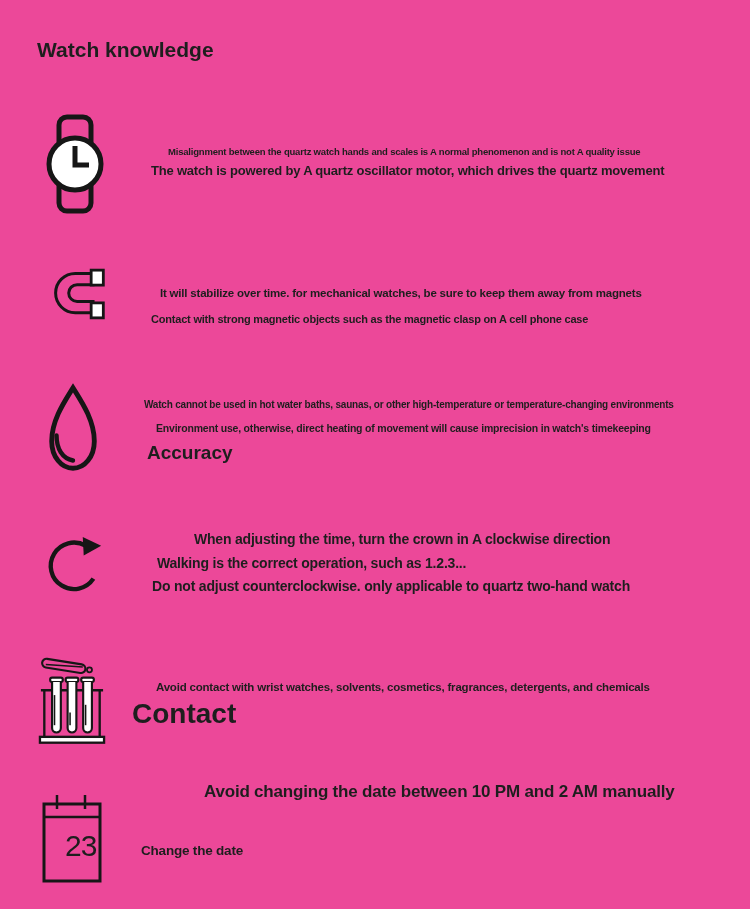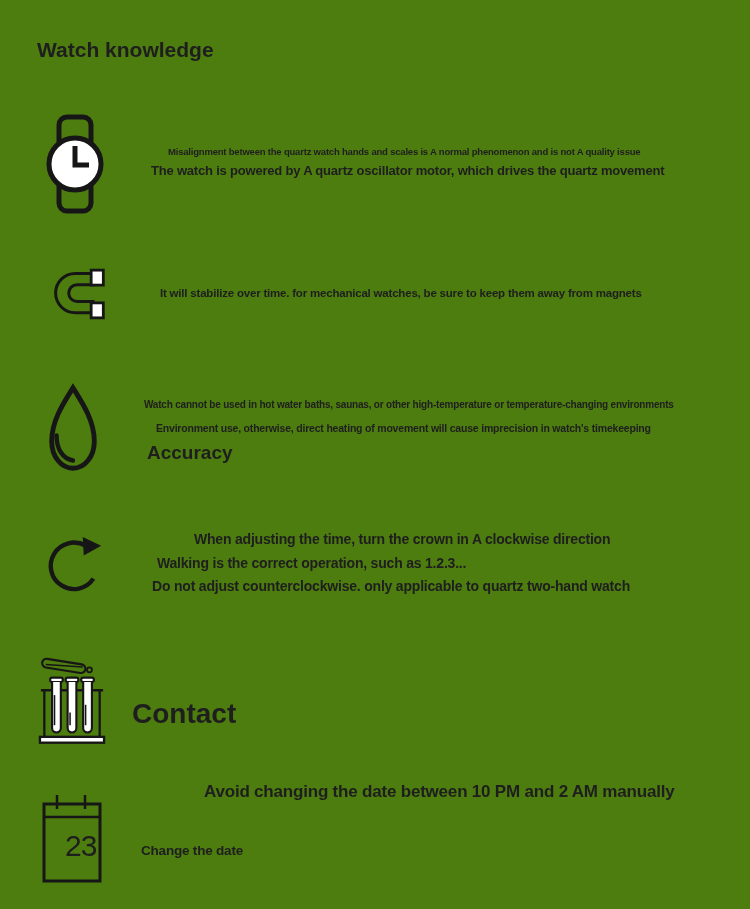--- a/index.html
+++ b/index.html
@@ -1,17 +1,17 @@
 <!DOCTYPE html>
 <html><head>
 <meta charset="utf-8">
 <style>
   html,body{margin:0;padding:0;background:#ffffff;}
   #page{
-    position:relative;width:750px;height:909px;background:#4d7c0f;overflow:hidden;
+    position:relative;width:750px;height:909px;background:#ec4899;overflow:hidden;
     font-family:"Liberation Sans",sans-serif;color:#1e1e1e;
   }
   .line{position:absolute;white-space:nowrap;font-weight:bold;line-height:1;letter-spacing:-0.2px;color:#1e1e1e;}
   .icon{position:absolute;}
   .icon svg{display:block;width:100%;height:100%;}
   
   .t-title{left:37px;top:39px;font-size:21px;letter-spacing:0;}
   
   .i-watch{left:45px;top:114px;width:60px;height:100px;}
   .s1l1{left:168px;top:147px;font-size:9.5px;}
@@ -59,20 +59,21 @@
   <div class="line s1l1">Misalignment between the quartz watch hands and scales is A normal phenomenon and is not A quality issue</div>
 
   <div class="icon i-magnet">
     <svg viewBox="0 0 62 58" fill="none" stroke="#161616">
       <path d="M46 7 L27 7 A21 21 0 0 0 27 49 L46 49 L46 37 L29 37 A9 9 0 0 1 29 19 L46 19 Z" stroke-width="3.2"></path>
       <rect x="44" y="3.5" width="13" height="16" fill="#ffffff" stroke-width="3"></rect>
       <rect x="44" y="38.5" width="13" height="16" fill="#ffffff" stroke-width="3"></rect>
     </svg>
   </div>
   <div class="line s2l2">It will stabilize over time. for mechanical watches, be sure to keep them away from magnets</div>
+  <div class="line s2l3">Contact with strong magnetic objects such as the magnetic clasp on A cell phone case</div>
 
   <div class="icon i-drop">
     <svg viewBox="0 0 64 96" fill="none" stroke="#161616">
       <path d="M32 5 C 24 18, 10 38, 10 60 C 10 76, 20 88, 32 88 C 44 88, 54 76, 54 60 C 54 38, 40 18, 32 5 Z" stroke-width="5"></path>
       <path d="M15 54 C 15 68, 21 78, 32 80" stroke-width="4.5" stroke-linecap="round"></path>
     </svg>
   </div>
   <div class="line s3l1">Watch cannot be used in hot water baths, saunas, or other high-temperature or temperature-changing environments</div>
   <div class="line s3l2">Environment use, otherwise, direct heating of movement will cause imprecision in watch's timekeeping</div>
   <div class="line s3l3">Accuracy</div>
@@ -104,20 +105,21 @@
         <rect x="28.5" y="29" width="13" height="4.5" rx="2" fill="#ffffff" stroke-width="2.2"></rect>
         <path d="M30.5 33.5 V 81 A4.5 4.5 0 0 0 39.5 81 V 33.5" fill="#ffffff" stroke-width="2.2"></path>
         <line x1="33" y1="65" x2="33" y2="78" stroke-width="1.6"></line>
         <rect x="44.5" y="29" width="13" height="4.5" rx="2" fill="#ffffff" stroke-width="2.2"></rect>
         <path d="M46.5 33.5 V 81 A4.5 4.5 0 0 0 55.5 81 V 33.5" fill="#ffffff" stroke-width="2.2"></path>
         <line x1="49" y1="57" x2="49" y2="78" stroke-width="1.6"></line>
       </g>
       <rect x="2" y="90" width="66" height="6" fill="#ffffff" stroke-width="2.4"></rect>
     </svg>
   </div>
+  <div class="line s5l1">Avoid contact with wrist watches, solvents, cosmetics, fragrances, detergents, and chemicals</div>
   <div class="line s5l2">Contact</div>
 
   <div class="icon i-cal">
     <svg viewBox="0 0 62 91" fill="none" stroke="#161616">
       <rect x="3" y="11" width="56" height="77" stroke-width="3"></rect>
       <line x1="3" y1="24" x2="59" y2="24" stroke-width="2.5"></line>
       <line x1="16" y1="2" x2="16" y2="16" stroke-width="2.5"></line>
       <line x1="44" y1="2" x2="44" y2="16" stroke-width="2.5"></line>
     </svg>
   </div>

